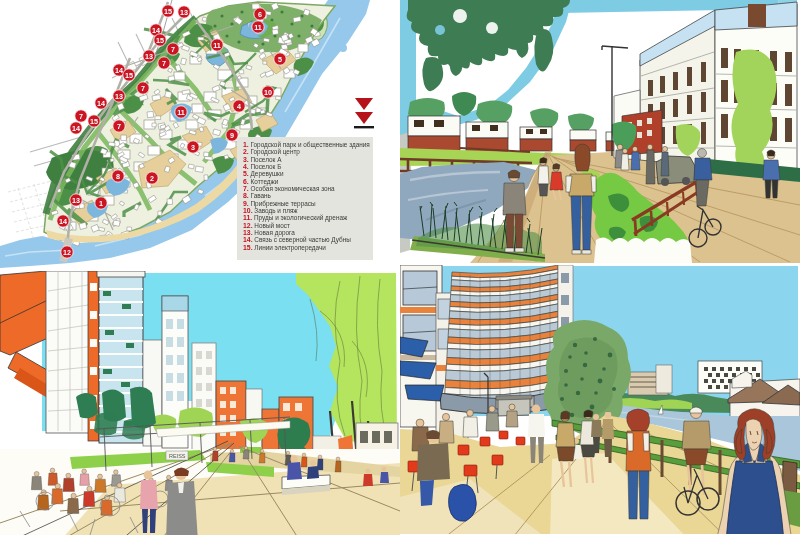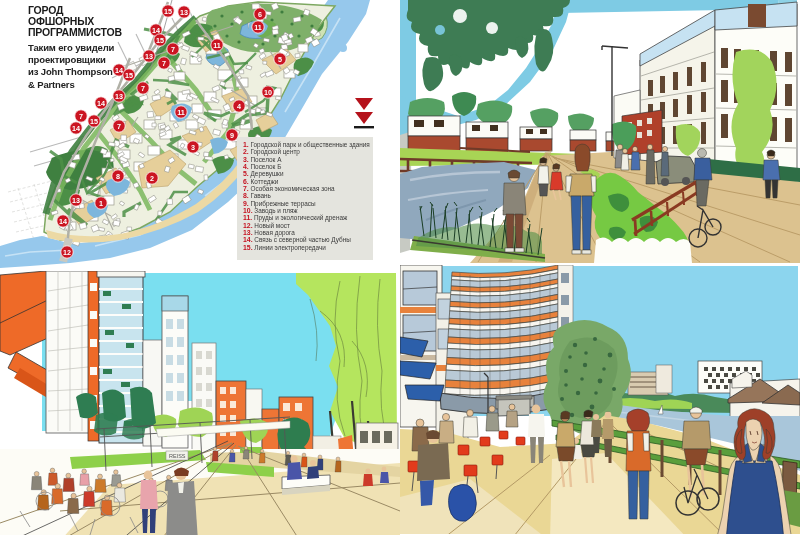--- a/index.html
+++ b/index.html
@@ -479,23 +479,21 @@
 <circle cx="76" cy="200" r="6.2" fill="#cb1522" stroke="#fff" stroke-width="0.8"></circle>
         <text x="76" y="202.6">13</text>
 <circle cx="63" cy="221" r="6.2" fill="#cb1522" stroke="#fff" stroke-width="0.8"></circle>
         <text x="63" y="223.6">14</text>
 <circle cx="67" cy="252" r="6.2" fill="#cb1522" stroke="#fff" stroke-width="0.8"></circle>
         <text x="67" y="254.6">12</text>
 </g>
 
 </svg>
 
-<div class="abs" id="title">ГОРОД<br>ОФШОРНЫХ<br>ПРОГРАММИСТОВ</div>
-
-<div class="abs" id="subtitle">Таким его увидели<br>проектировщики<br>из John Thompson<br>&amp; Partners</div>
+
 
 <svg class="abs" style="left:350px;top:95px" width="28" height="36" viewBox="0 0 28 36">
 <path d="M5 3 L23 3 L14 15 Z" fill="#b5121b"></path>
 <path d="M5 17 L23 17 L14 29 Z" fill="#b5121b"></path>
 <rect x="4" y="31" width="20" height="2.4" fill="#1a1a1a"></rect>
 </svg>
 
 <div class="abs" id="legend">
 <div><b>1.</b> Городской парк и общественные здания</div>
 <div><b>2.</b> Городской центр</div>

